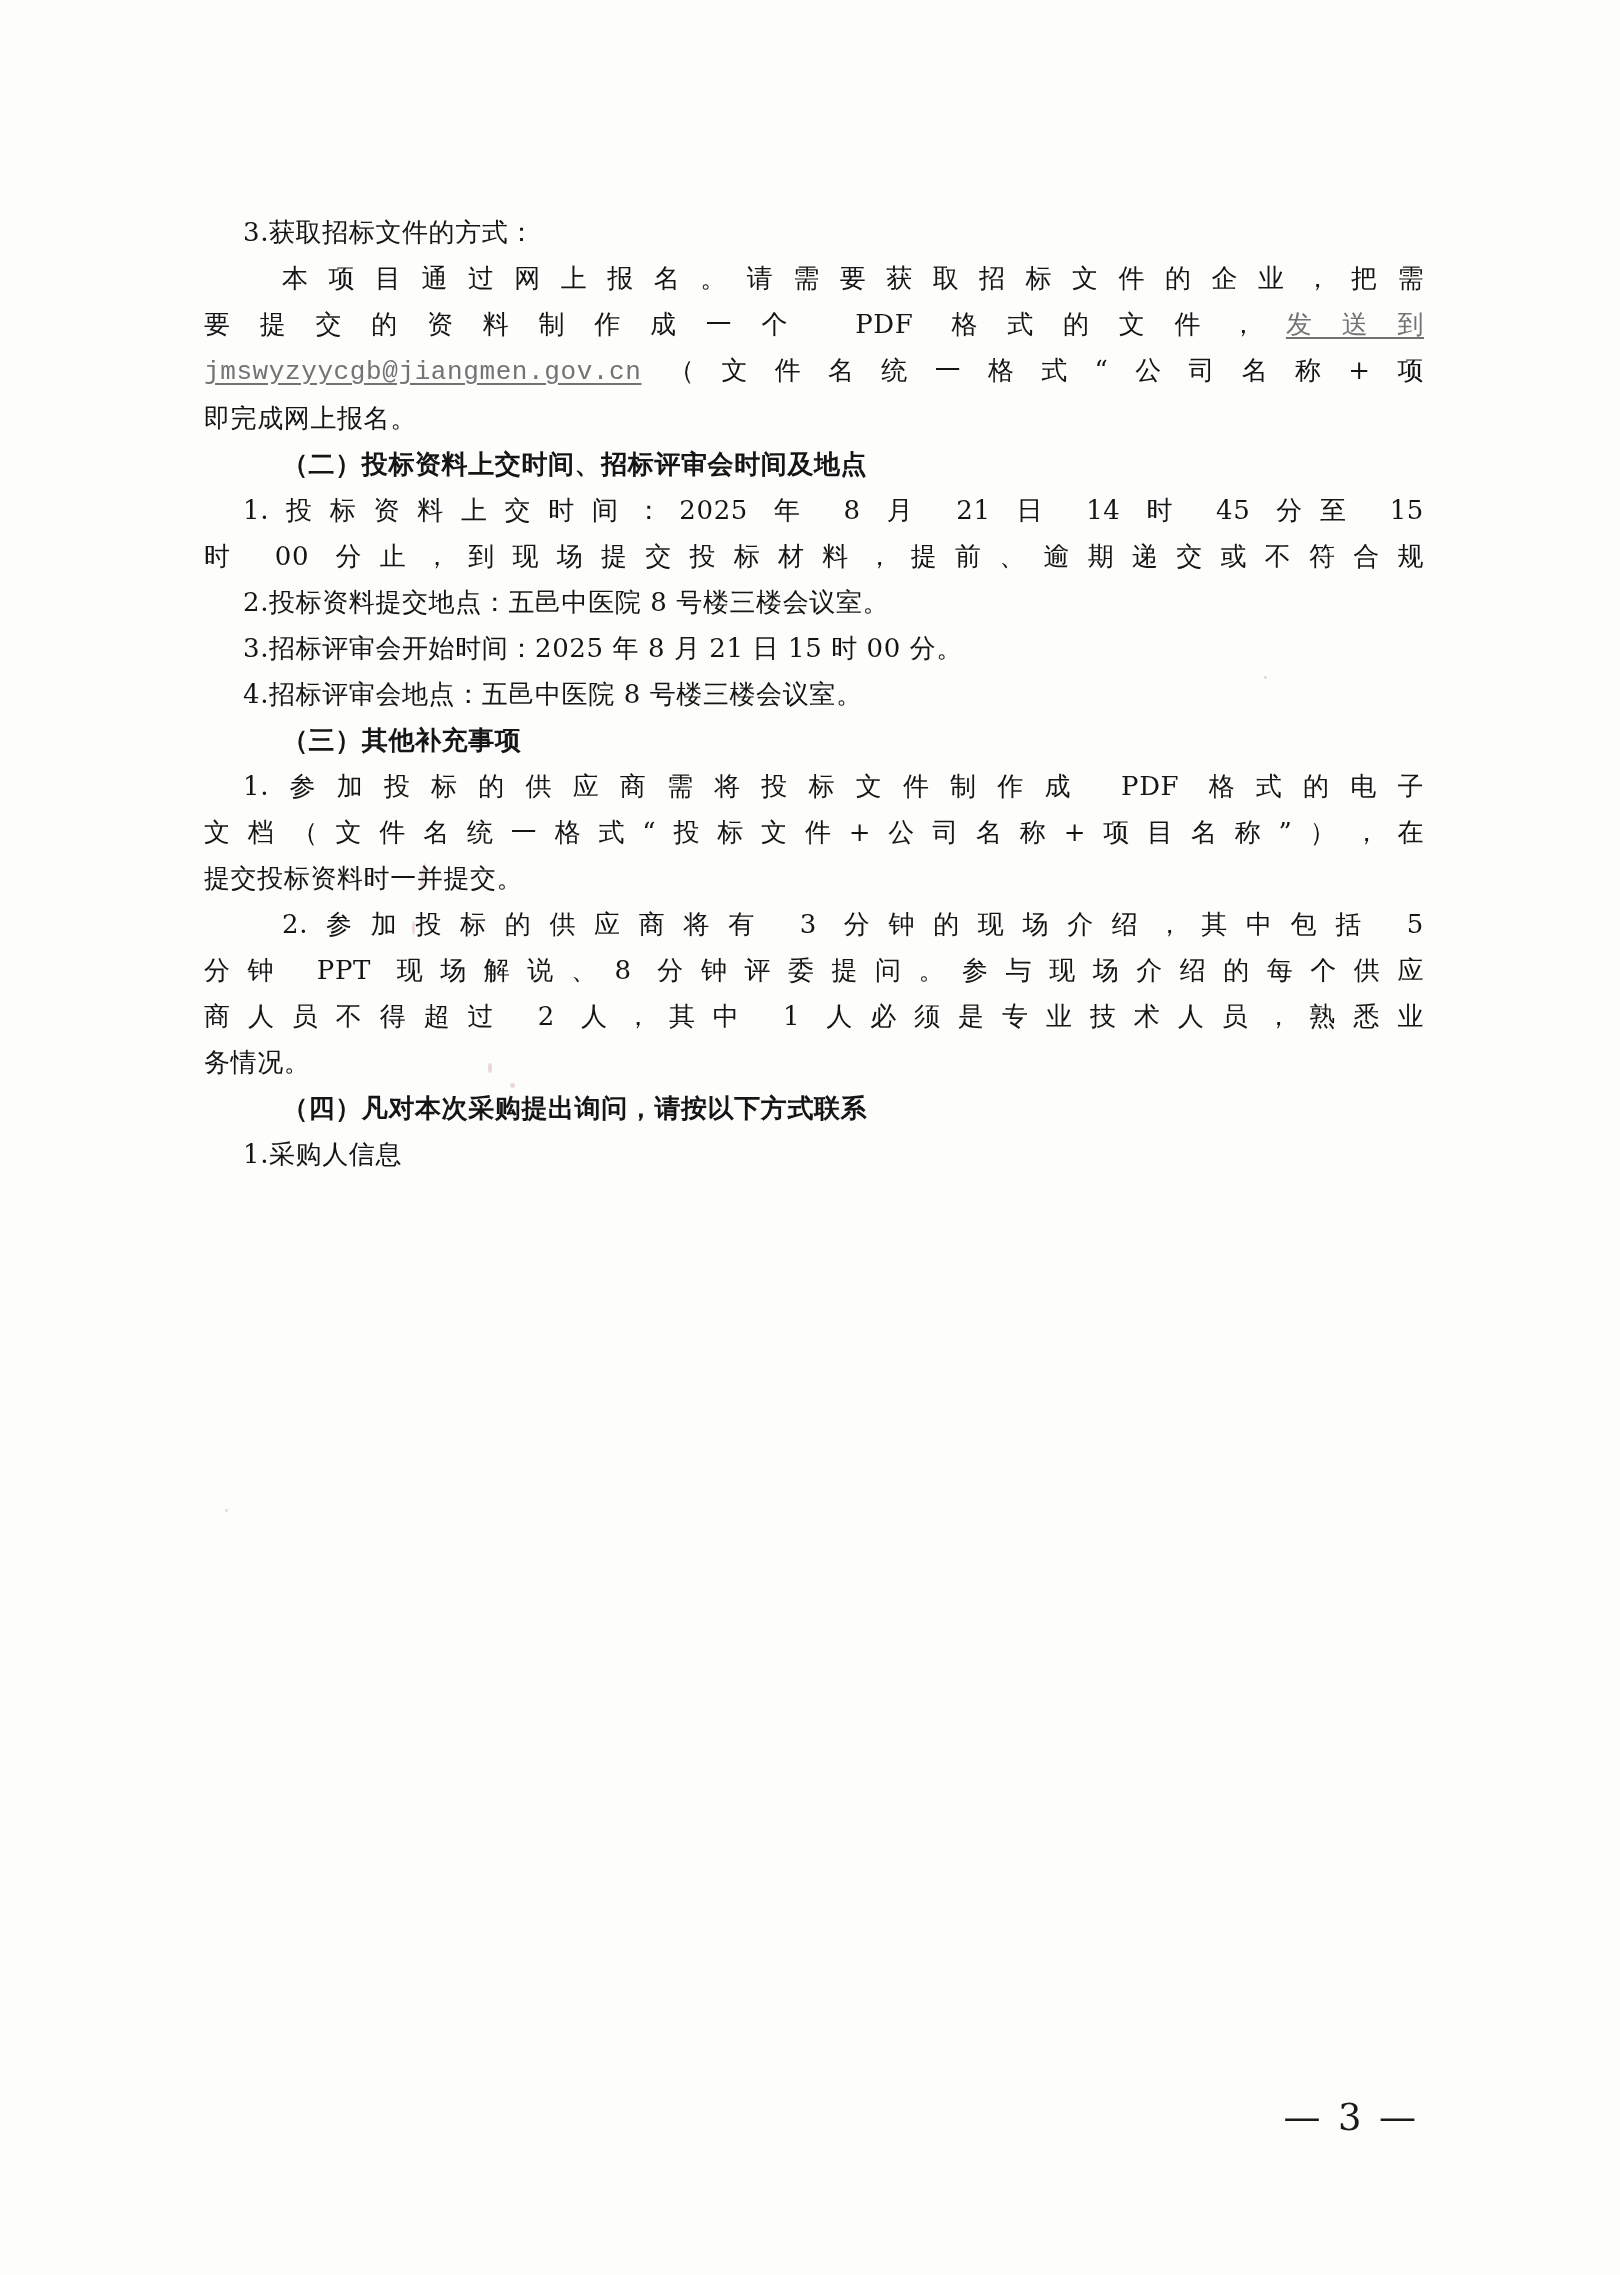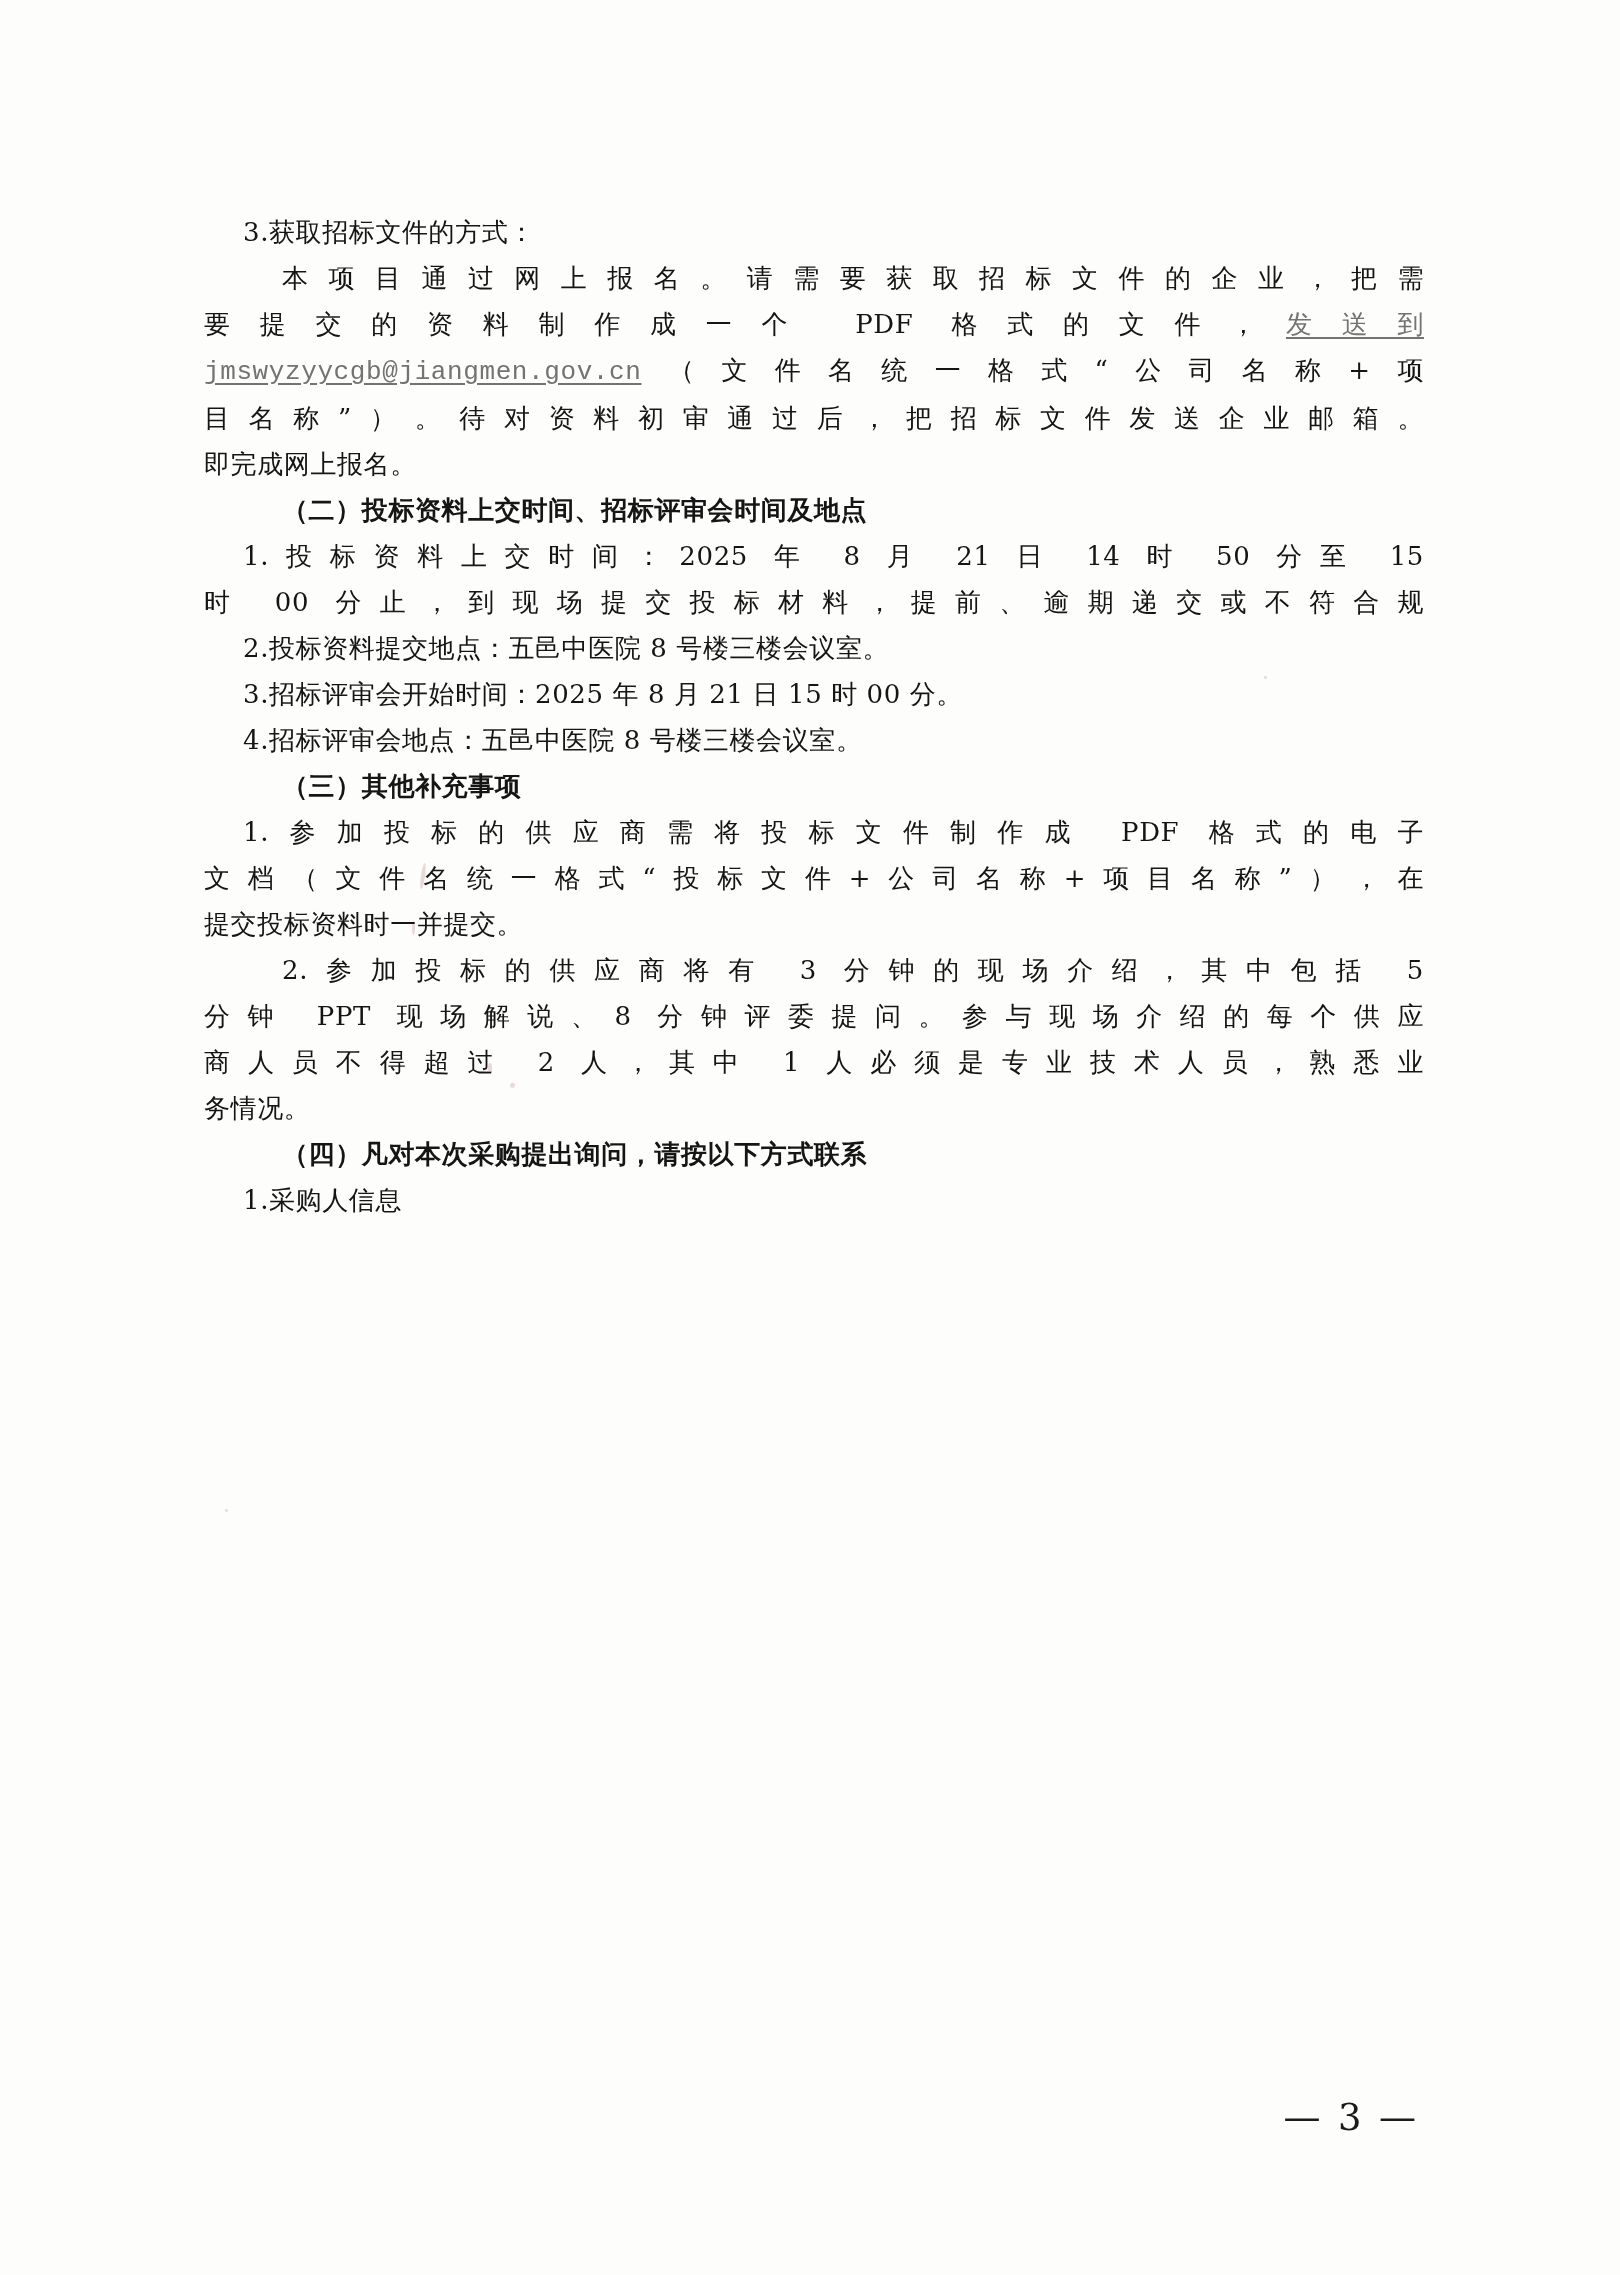--- a/index.html
+++ b/index.html
@@ -95,26 +95,25 @@
 
     <p class="indent-half">3.获取招标文件的方式：</p>
 
     <p class="indent justify-spread">本项目通过网上报名。请需要获取招标文件的企业，把需</p>
     <p class="justify-spread">
       <span>要提交的资料制作成一个 PDF 格式的文件，</span><span class="link">发送到</span>
     </p>
     <p class="justify-spread">
       <span class="link latin">jmswyzyycgb@jiangmen.gov.cn</span><span>（文件名统一格式“公司名称+项</span>
     </p>
-    <p class="justify-spread">目名称”）。待对资料初审通过后，把招标文件发送企业邮箱。</p>
     <p>即完成网上报名。</p>
 
     <p class="indent bold">（二）投标资料上交时间、招标评审会时间及地点</p>
 
-    <p class="indent-half justify-spread">1.投标资料上交时间：2025 年 8 月 21 日 14 时 50 分至 15</p>
+    <p class="indent-half justify-spread">1.投标资料上交时间：2025 年 8 月 21 日 14 时 45 分至 15</p>
     <p class="justify-spread">时 00 分止，到现场提交投标材料，提前、逾期递交或不符合规</p>
 
     <p class="indent-half">2.投标资料提交地点：五邑中医院 8 号楼三楼会议室。</p>
 
     <p class="indent-half">3.招标评审会开始时间：2025 年 8 月 21 日 15 时 00 分。</p>
 
     <p class="indent-half">4.招标评审会地点：五邑中医院 8 号楼三楼会议室。</p>
 
     <p class="indent bold">（三）其他补充事项</p>
 

